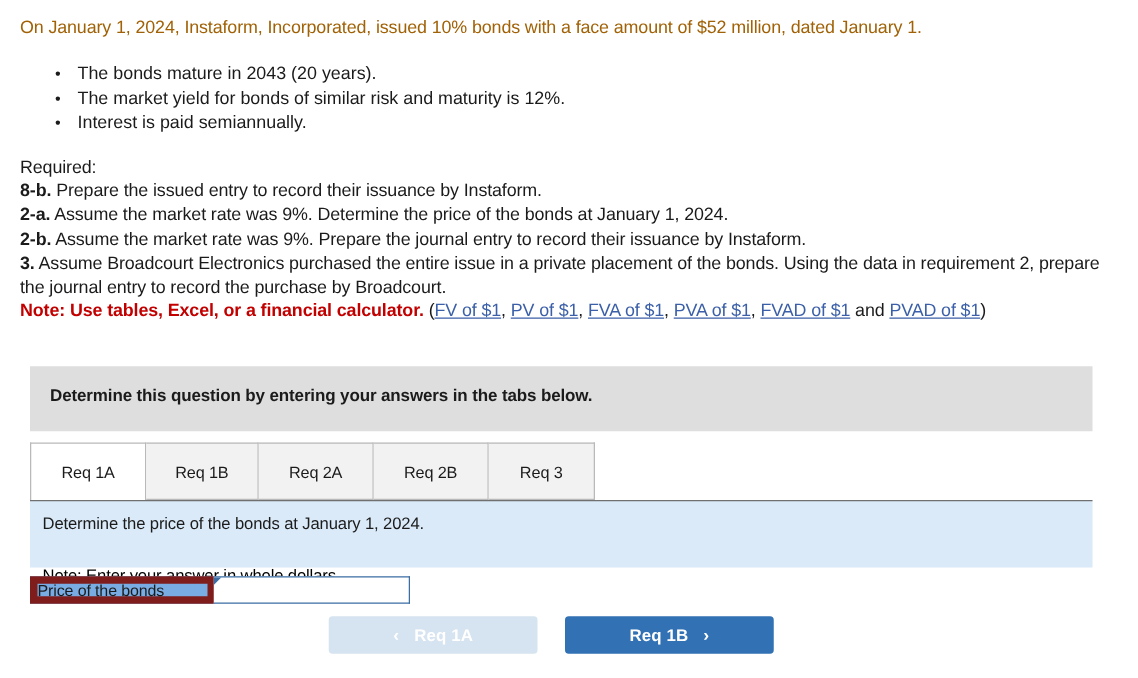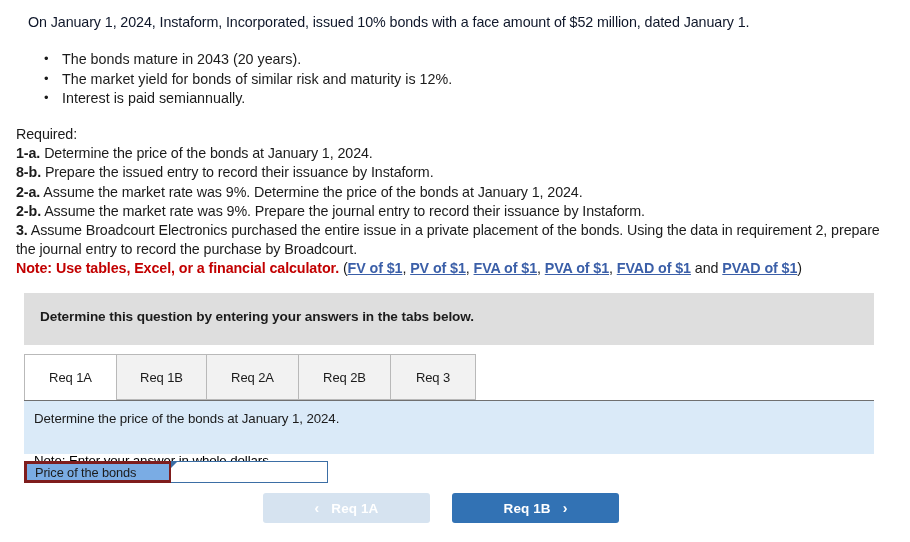--- a/index.html
+++ b/index.html
@@ -23,23 +23,22 @@
   }
 
   
   .intro {
     position: absolute;
     left: 16px;
     top: 13px;
     width: 880px;
     font-size: 14.3px;
     line-height: 18px;
-    color: #0f172a;
-    letter-spacing: -0.1px;
-    margin-left: 12px;
+    color: #a16207;
+    letter-spacing: -0.1px;
   }
 
   .bullets {
     position: absolute;
     left: 52px;
     top: 50px;
     width: 820px;
     font-size: 14.3px;
     line-height: 19.5px;
     color: #1b1b1b;
@@ -74,21 +73,21 @@
     color: #c20000;
     font-weight: bold;
   }
   .note-line .tail {
     color: #1b1b1b;
     font-weight: normal;
   }
   .note-line a {
     color: #3b5fa8;
     text-decoration: underline;
-    font-weight: bold;
+    font-weight: normal;
   }
   .note-line .sep { color: #1b1b1b; font-weight: normal; }
 
   
   .instruction-bar {
     position: absolute;
     left: 24px;
     top: 293px;
     width: 850px;
     height: 52px;
@@ -169,24 +168,24 @@
     top: 461px;
     display: flex;
     align-items: stretch;
     height: 22px;
   }
   .answer-label {
     box-sizing: border-box;
     width: 148px;
     height: 22px;
     background: #7aace4;
-    border: 3px solid #7f1d1d;
+    border: 6px solid #7f1d1d;
     display: flex;
     align-items: center;
-    padding-left: 8px;
+    padding-left: 0;
     font-size: 12.8px;
     color: #1b1b1b;
     letter-spacing: -0.1px;
   }
   .answer-input-wrap {
     position: relative;
     box-sizing: border-box;
     width: 157px;
     height: 22px;
     background: #ffffff;
@@ -267,24 +266,20 @@
 
   <div class="bullets">
     <div class="bullet">The bonds mature in 2043 (20 years).</div>
     <div class="bullet">The market yield for bonds of similar risk and maturity is 12%.</div>
     <div class="bullet">Interest is paid semiannually.</div>
   </div>
 
   <div class="required">
     <div class="req-heading">Required:</div>
 
-    <div class="req-line">
-      <span class="lbl">1-a.</span> 
-      <span>Determine the price of the bonds at January 1, 2024.</span>
-    </div>
     <div class="req-line">
       <span class="lbl">8-b.</span> 
       <span>Prepare the issued entry to record their issuance by Instaform.</span>
     </div>
     <div class="req-line">
       <span class="lbl">2-a.</span> 
       <span>Assume the market rate was 9%. Determine the price of the bonds at January 1, 2024.</span>
     </div>
     <div class="req-line">
       <span class="lbl">2-b.</span> 

